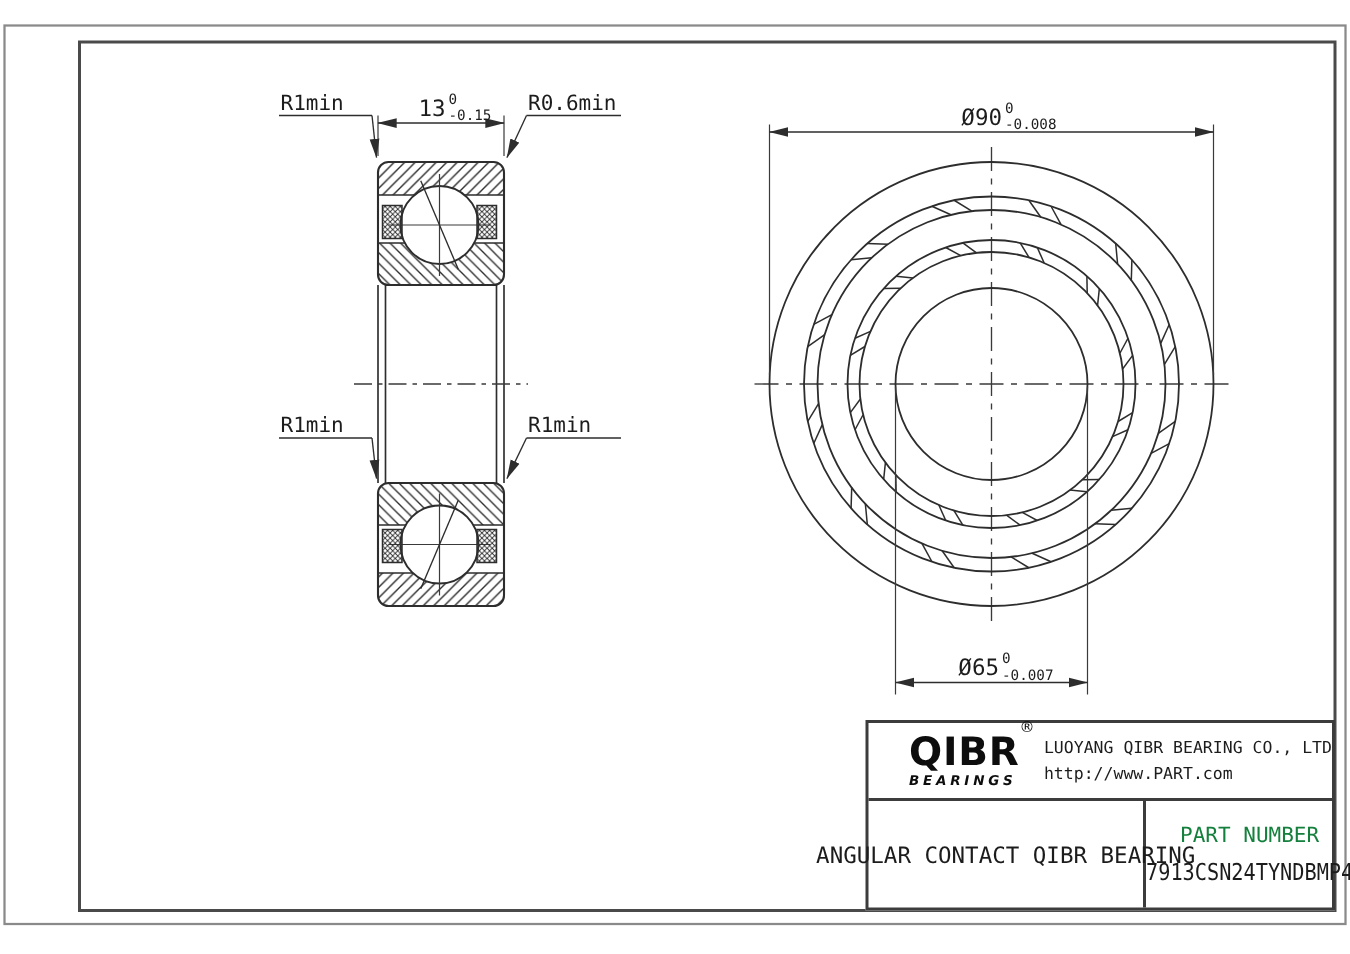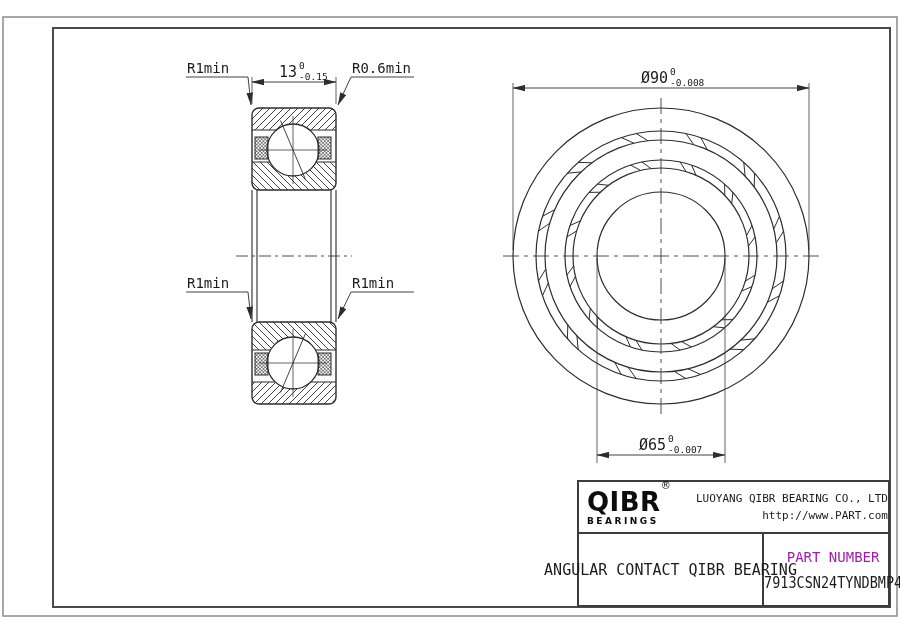--- a/index.html
+++ b/index.html
@@ -7,34 +7,34 @@
           font-family:"DejaVu Sans Mono", monospace;}
   svg{position:absolute;left:0;top:0;}
   svg text{fill:#1c1c1c;font-family:"DejaVu Sans Mono", monospace;}
   .dim-main{font-size:15px;}
   .dim-tol{font-size:9.5px;}
   .r-label{font-size:14px;}
   
   .title-block{position:absolute;left:577px;top:480px;width:313px;height:127px;
     border:2px solid #3c3c3c;box-sizing:border-box;background:#fff;display:flex;flex-direction:column;}
   .tb-row1{height:50px;border-bottom:2px solid #3c3c3c;display:flex;align-items:center;}
-  .tb-logo{width:112px;padding-left:8px;display:flex;flex-direction:column;justify-content:center;line-height:1;}
+  .tb-logo{width:112px;padding-left:27px;display:flex;flex-direction:column;justify-content:center;line-height:1;}
   .tb-logo-name{font-family:"DejaVu Sans", sans-serif;font-weight:bold;font-size:26px;
     letter-spacing:0.5px;color:#0d0d0d;white-space:nowrap;}
   .tb-logo-reg{font-size:10px;vertical-align:top;position:relative;top:-8px;font-weight:normal;}
   .tb-logo-sub{font-family:"DejaVu Sans", sans-serif;font-weight:bold;font-size:9px;
-    letter-spacing:2.5px;color:#0d0d0d;margin-top:2px;}
-  .tb-company{flex:1;display:flex;flex-direction:column;align-items:flex-end;justify-content:center;gap:4px;}
+    letter-spacing:2.5px;color:#0d0d0d;margin-top:2px;font-style:italic;}
+  .tb-company{flex:1;display:flex;flex-direction:column;align-items:flex-start;justify-content:center;gap:4px;}
   .tb-company-line{font-size:11px;color:#1c1c1c;white-space:nowrap;}
   .tb-row2{flex:1;display:flex;}
   .tb-cell-product{width:185px;border-right:2px solid #3c3c3c;box-sizing:border-box;
     display:flex;flex-direction:row;align-items:center;justify-content:center;gap:9px;}
   .tb-product-line{font-size:15px;color:#1c1c1c;white-space:nowrap;}
   .tb-cell-part{flex:1;display:flex;flex-direction:column;align-items:center;justify-content:center;gap:9px;}
-  .tb-part-label{font-size:14px;color:#a21caf;white-space:nowrap;}
+  .tb-part-label{font-size:14px;color:#15803d;white-space:nowrap;}
   .tb-part-number{font-size:13.5px;color:#1c1c1c;white-space:nowrap;transform:scaleY(1.15);}
 </style>
 </head>
 <body>
 
 <div class="canvas">
 
 <svg width="900" height="636" viewBox="0 0 900 636">
   <defs>
     <marker id="arr" viewBox="0 0 12 6" refX="11.5" refY="3" markerWidth="13" markerHeight="7" orient="auto-start-reverse" markerUnits="userSpaceOnUse">

